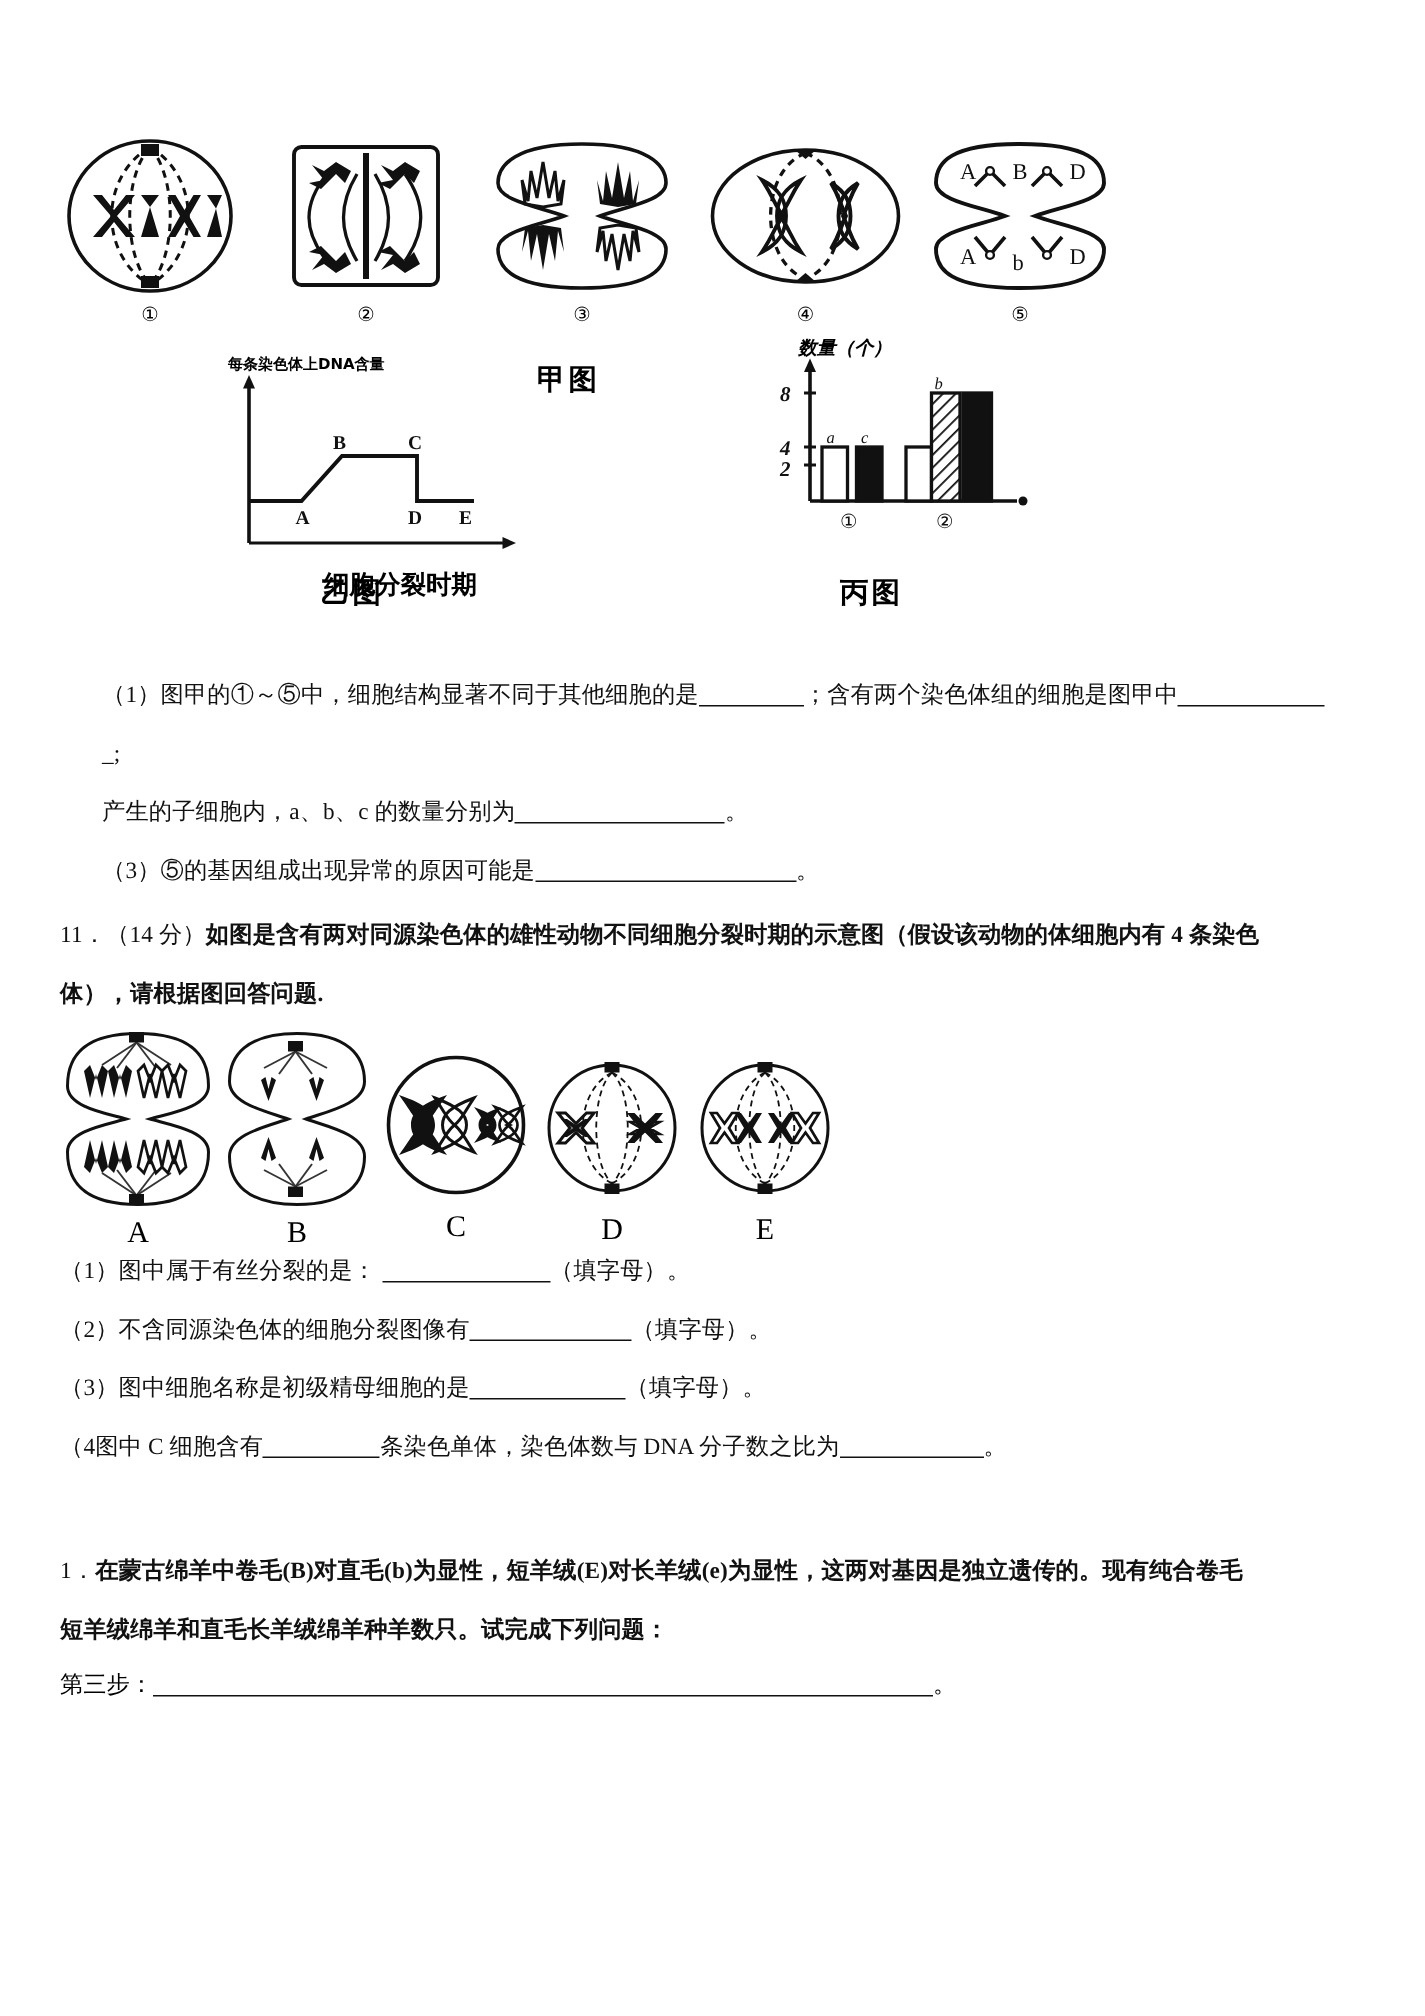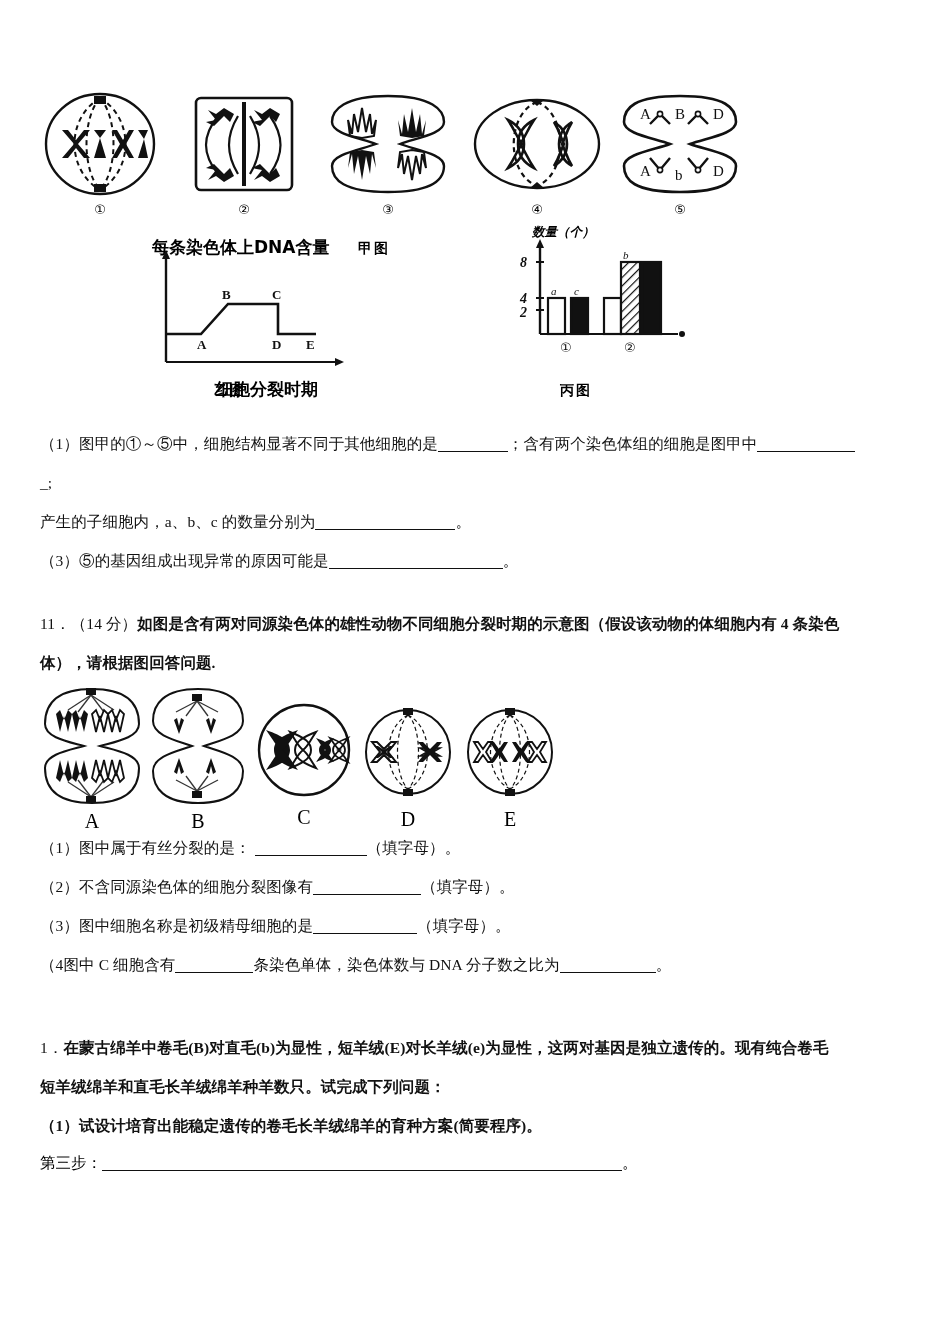--- a/index.html
+++ b/index.html
@@ -61,38 +61,38 @@
     position: absolute;
     left: 138px;
     top: 236px;
     width: 240px;
     height: 160px;
   }
   #fig-yi .axis-title-y {
     position: absolute;
     left: 14px;
     top: 0px;
-    font-size: 17px;
+    font-size: 10px;
     font-weight: bold;
     white-space: nowrap;
     font-family: "DejaVu Sans", sans-serif;
   }
   #fig-yi .axis-title-x {
     position: absolute;
     left: 78px;
     top: 110px;
     font-size: 17px;
     font-weight: bold;
     white-space: nowrap;
     font-family: "DejaVu Sans", sans-serif;
     margin-top: 32px;
   }
   .fig-caption {
     position: absolute;
-    font-size: 14px;
+    font-size: 19px;
     font-weight: bold;
     font-family: "DejaVu Sans", sans-serif;
     letter-spacing: 2px;
   }
 
   
   #fig-bing {
     position: absolute;
     left: 508px;
     top: 224px;
@@ -299,21 +299,21 @@
       <rect x="113" y="24" width="19" height="72" fill="url(#hatch)" stroke="#111" stroke-width="2.2"></rect>
       <rect x="134" y="24" width="19" height="72" fill="#111" stroke="#111" stroke-width="2.2"></rect>
       <text x="115" y="21" font-size="11" font-family="Liberation Serif, serif" fill="#111">b</text>
 
       <text x="52" y="114" font-size="13" font-family="DejaVu Sans, sans-serif" fill="#111">①</text>
       <text x="116" y="114" font-size="13" font-family="DejaVu Sans, sans-serif" fill="#111">②</text>
     </svg>
   </div>
   <div class="fig-caption" style="left:560px; top:382px;">丙图</div>
 
-  <div class="qblock" style="top:424px;">
+  <div class="qblock" style="top:444px;margin-left:28px;">
     <div class="qtext">
       <span>（1）图甲的①～⑤中，细胞结构显著不同于其他细胞的是</span><span class="blank" style="width:70px;"></span><span>；含有两个染色体组的细胞是图甲中</span><span class="blank" style="width:98px;"></span>
     </div>
     <div class="qtext">_;</div>
     <div class="qtext">
       <span>产生的子细胞内，a、b、c 的数量分别为</span><span class="blank" style="width:140px;"></span><span>。</span>
     </div>
     <div class="qtext">
       <span>（3）⑤的基因组成出现异常的原因可能是</span><span class="blank" style="width:174px;"></span><span>。</span>
     </div>
@@ -461,20 +461,19 @@
     <div class="qtext">
       <span>（4</span><span>图中 C 细胞含有</span><span class="blank" style="width:78px;"></span><span>条染色单体，染色体数与 DNA 分子数之比为</span><span class="blank" style="width:96px;"></span><span>。</span>
     </div>
   </div>
 
   <div class="qblock" style="top:1028px;">
     <div class="qtext">
       <span>1．</span><span class="bold">在蒙古绵羊中卷毛(B)对直毛(b)为显性，短羊绒(E)对长羊绒(e)为显性，这两对基因是独立遗传的。现有纯合卷毛</span>
     </div>
     <div class="qtext bold">短羊绒绵羊和直毛长羊绒绵羊种羊数只。试完成下列问题：</div>
-    <div class="qtext bold">（1）试设计培育出能稳定遗传的卷毛长羊绒绵羊的育种方案(简要程序)。</div>
 
     <div class="stepline">
       <span>第三步：</span><span class="blank" style="width:520px;"></span><span>。</span>
     </div>
   </div>
 
 </div>
 
 </body></html>

